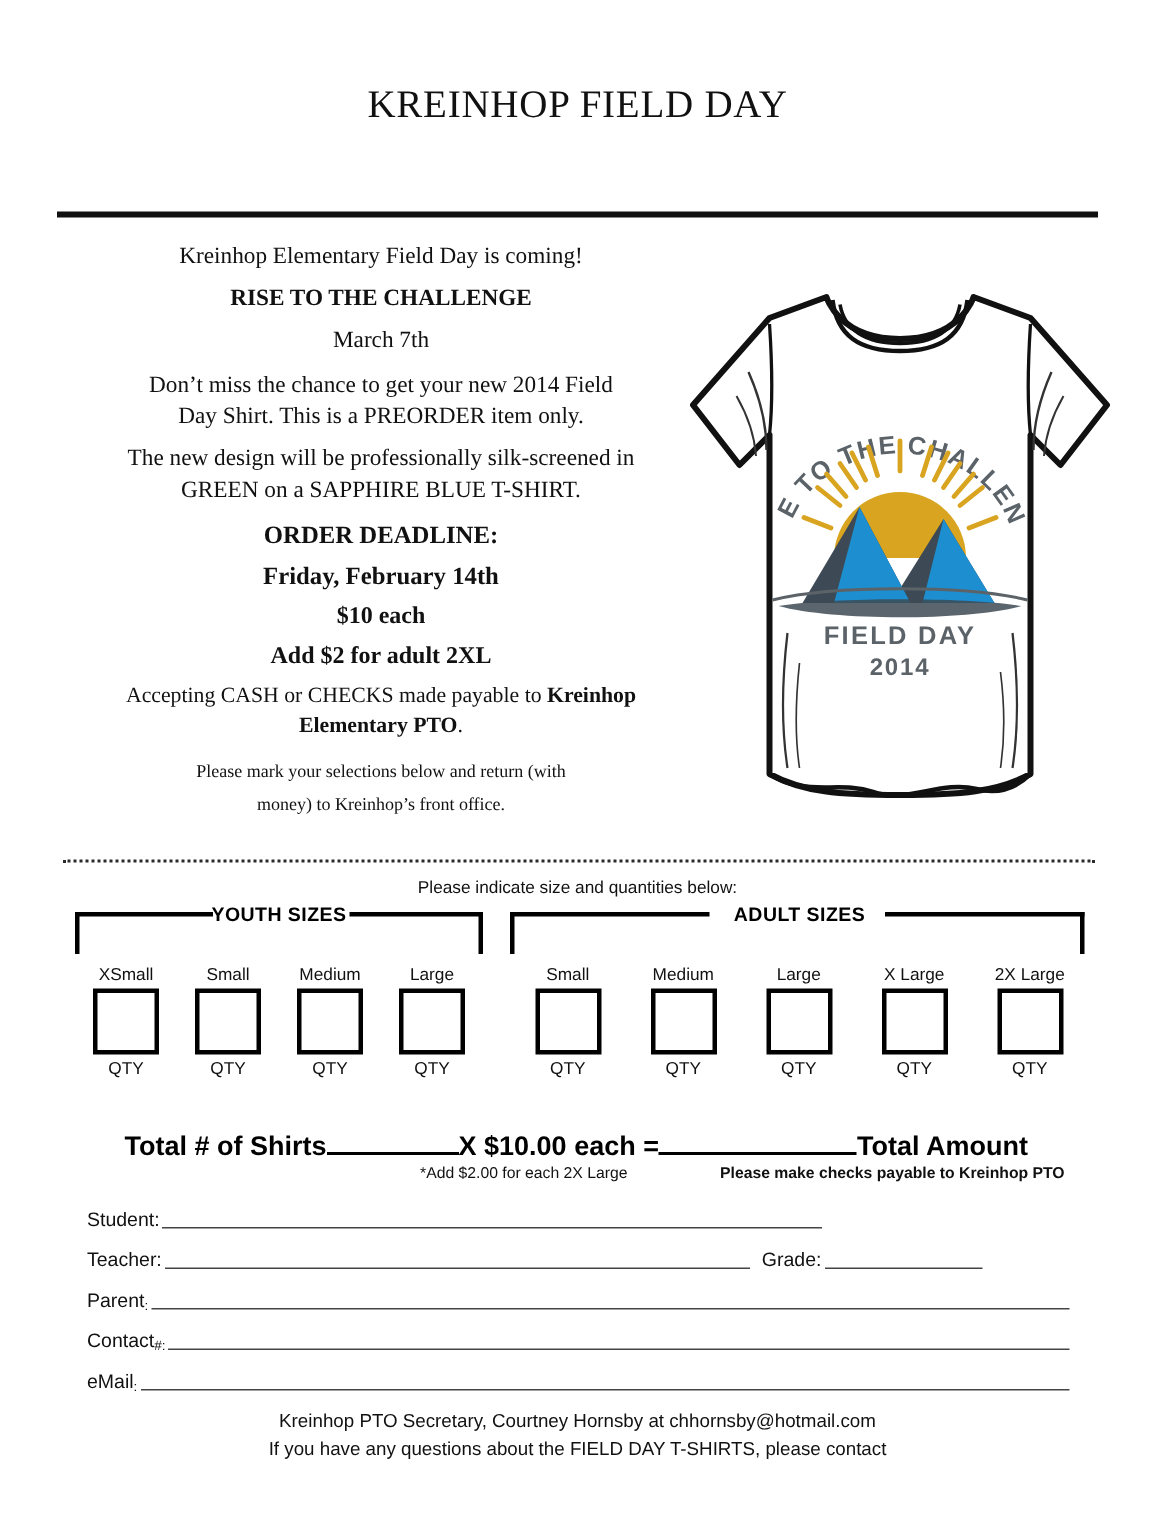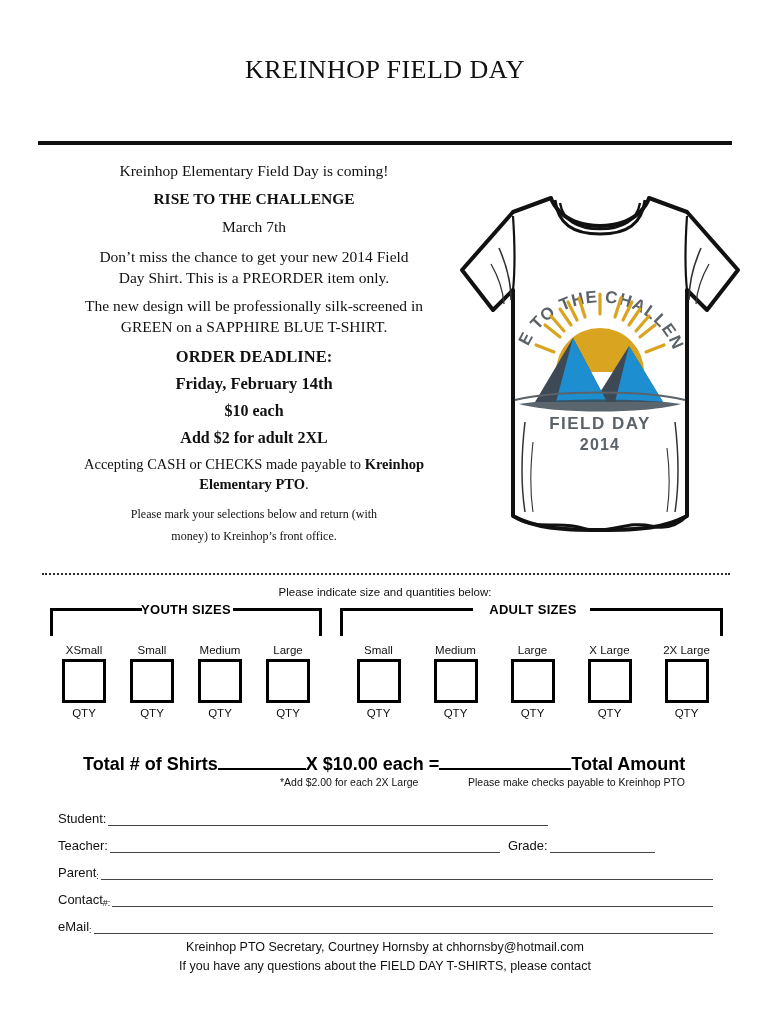--- a/index.html
+++ b/index.html
@@ -213,39 +213,39 @@
   .note-left {
     position: absolute;
     left: 225px;
     font-size: 10.5px;
     font-weight: normal;
     color: #111;
     white-space: nowrap;
   }
   .note-right {
     position: absolute;
-    left: 413px;
+    left: 425px;
     font-size: 10.5px;
-    font-weight: normal;
+    font-weight: bold;
     color: #111;
     white-space: nowrap;
   }
 
   
   .fields {
     position: absolute;
     top: 805px;
     left: 58px;
     width: 655px;
   }
   .field-row {
     position: relative;
     height: 27px;
     display: flex;
-    align-items: center;
+    align-items: flex-start;
     font-size: 13px;
     color: #111;
     white-space: nowrap;
   }
   .field-label {
     flex: 0 0 auto;
   }
   .field-label .sub {
     font-size: 9px;
     vertical-align: -2px;

